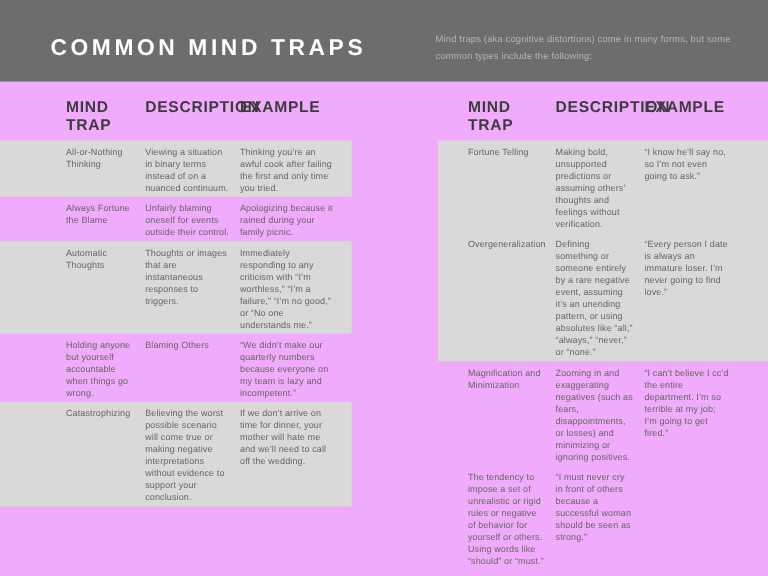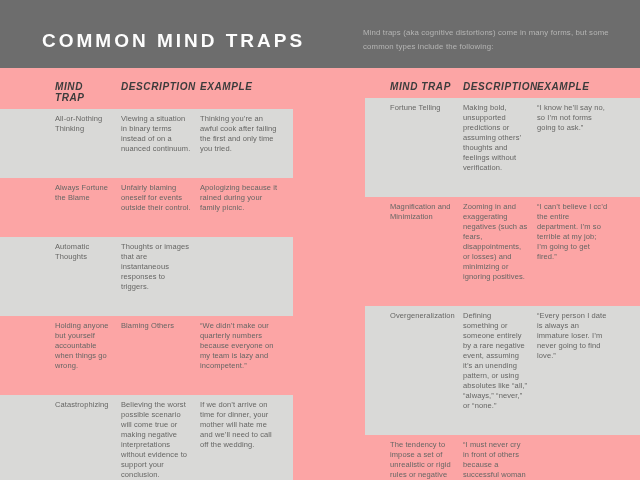--- a/index.html
+++ b/index.html
@@ -5,21 +5,21 @@
   html, body { margin: 0; padding: 0; }
   body {
     width: 640px; height: 480px;
     font-family: "Liberation Sans", sans-serif;
     background: #e9e9e7;
   }
   .page {
     position: relative;
     width: 640px; height: 480px;
     overflow: hidden;
-    background: #fca5a5;
+    background: #f0abfc;
   }
 
   
   .band {
     position: absolute; left: 0; top: 0;
     width: 640px; height: 68px;
     background: #6d6d6d;
   }
   .title {
     position: absolute; left: 42px; top: 30px;
@@ -42,28 +42,27 @@
   .mtable { position: absolute; top: 68px; }
   .mtable.left  { left: 0;     width: 293px; }
   .mtable.right { left: 365px; width: 275px; }
 
   .thead, .row { display: grid; }
   .left  .thead, .left  .row { grid-template-columns: 66px 79px 88px; padding-left: 55px; }
   .right .thead, .right .row { grid-template-columns: 73px 74px 80px; padding-left: 25px; }
 
   .thead { padding-top: 13px; padding-bottom: 6px; }
   .th {
-    font-size: 10px; font-weight: bold;
+    font-size: 13px; font-weight: bold;
     letter-spacing: 0.6px;
     color: #3c3c3c;
     padding-right: 6px;
-    font-style: italic;
   }
 
-  .row { padding-top: 5px; padding-bottom: 24px; }
+  .row { padding-top: 5px; padding-bottom: 2px; }
   .row.shaded { background: #d9d9d7; }
   .cell {
     font-size: 7.5px; line-height: 10px;
     color: #666664;
     padding-right: 9px;
     letter-spacing: 0.1px;
   }
   .cell.trap { padding-right: 4px; }
 </style>
 </head>
@@ -91,20 +90,21 @@
 
     <div class="row">
       <div class="cell trap">Always Fortune the Blame</div>
       <div class="cell">Unfairly blaming oneself for events outside their control.</div>
       <div class="cell">Apologizing because it rained during your family picnic.</div>
     </div>
 
     <div class="row shaded">
       <div class="cell trap">Automatic Thoughts</div>
       <div class="cell">Thoughts or images that are instantaneous responses to triggers.</div>
+      <div class="cell">Immediately responding to any criticism with “I’m worthless,” “I’m a failure,” “I’m no good,” or “No one understands me.”</div>
     </div>
 
     <div class="row">
       <div class="cell">Holding anyone but yourself accountable when things go wrong.</div>
       <div class="cell trap">Blaming Others</div>
       <div class="cell">“We didn’t make our quarterly numbers because everyone on my team is lazy and incompetent.”</div>
     </div>
 
     <div class="row shaded">
       <div class="cell trap">Catastrophizing</div>
@@ -116,33 +116,33 @@
   <section class="mtable right">
     <div class="thead">
       <div class="th">MIND TRAP</div>
       <div class="th">DESCRIPTION</div>
       <div class="th">EXAMPLE</div>
     </div>
 
     <div class="row shaded">
       <div class="cell trap">Fortune Telling</div>
       <div class="cell">Making bold, unsupported predictions or assuming others’ thoughts and feelings without verification.</div>
-      <div class="cell">“I know he’ll say no, so I’m not forms going to ask.”</div>
+      <div class="cell">“I know he’ll say no, so I’m not even going to ask.”</div>
+    </div>
+
+    <div class="row shaded">
+      <div class="cell trap">Overgeneralization</div>
+      <div class="cell">Defining something or someone entirely by a rare negative event, assuming it’s an unending pattern, or using absolutes like “all,” “always,” “never,” or “none.”</div>
+      <div class="cell">“Every person I date is always an immature loser. I’m never going to find love.”</div>
     </div>
 
     <div class="row">
       <div class="cell trap">Magnification and Minimization</div>
       <div class="cell">Zooming in and exaggerating negatives (such as fears, disappointments, or losses) and minimizing or ignoring positives.</div>
       <div class="cell">“I can’t believe I cc’d the entire department. I’m so terrible at my job; I’m going to get fired.”</div>
-    </div>
-
-    <div class="row shaded">
-      <div class="cell trap">Overgeneralization</div>
-      <div class="cell">Defining something or someone entirely by a rare negative event, assuming it’s an unending pattern, or using absolutes like “all,” “always,” “never,” or “none.”</div>
-      <div class="cell">“Every person I date is always an immature loser. I’m never going to find love.”</div>
     </div>
 
     <div class="row">
       <div class="cell">The tendency to impose a set of unrealistic or rigid rules or negative of behavior for yourself or others. Using words like “should” or “must.”</div>
       <div class="cell">“I must never cry in front of others because a successful woman should be seen as strong.”</div>
     </div>
   </section>
 
 </div>
 

